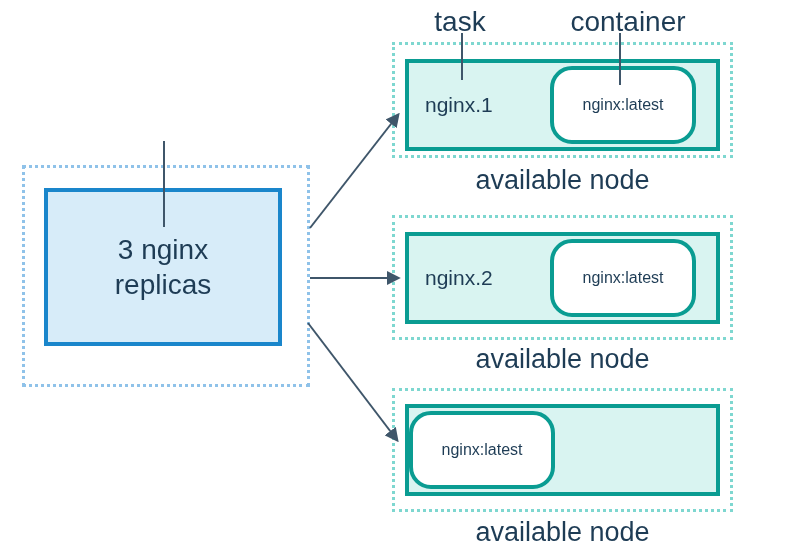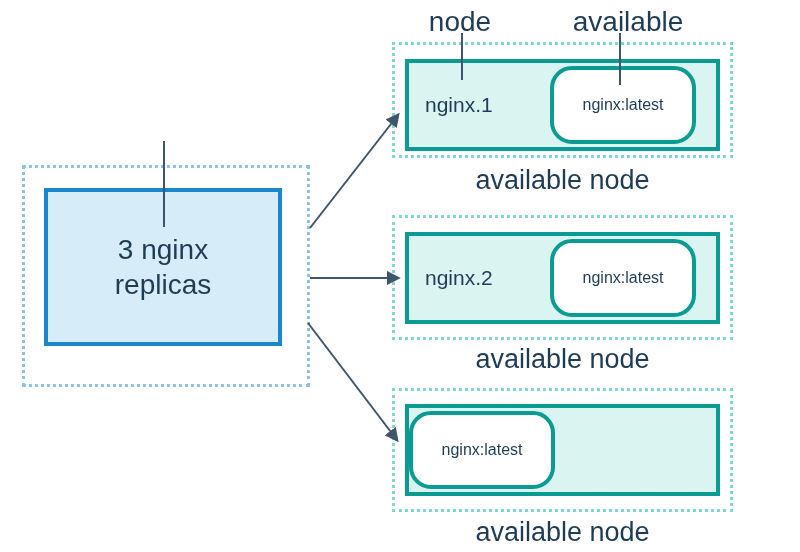--- a/index.html
+++ b/index.html
@@ -118,22 +118,22 @@
     stroke-width: 2;
     fill: none;
   }
   .arrow-head { fill: var(--arrow, #3f566a); }
 </style>
 </head>
 <body>
 
 <div id="canvas">
 
-  <div class="annot" style="left:400px; top:6px; width:120px;">node</div>
-  <div class="annot" style="left:553px; top:6px; width:150px;">available</div>
+  <div class="annot" style="left:400px; top:6px; width:120px;">task</div>
+  <div class="annot" style="left:553px; top:6px; width:150px;">container</div>
 
   <div class="manager-dotted">
     <div class="service-box">
       <div class="label">3 nginx replicas</div>
     </div>
   </div>
 
   <div class="node-dotted" id="node1-dotted">
     <div class="task-box">
       <div class="task-label">nginx.1</div>

